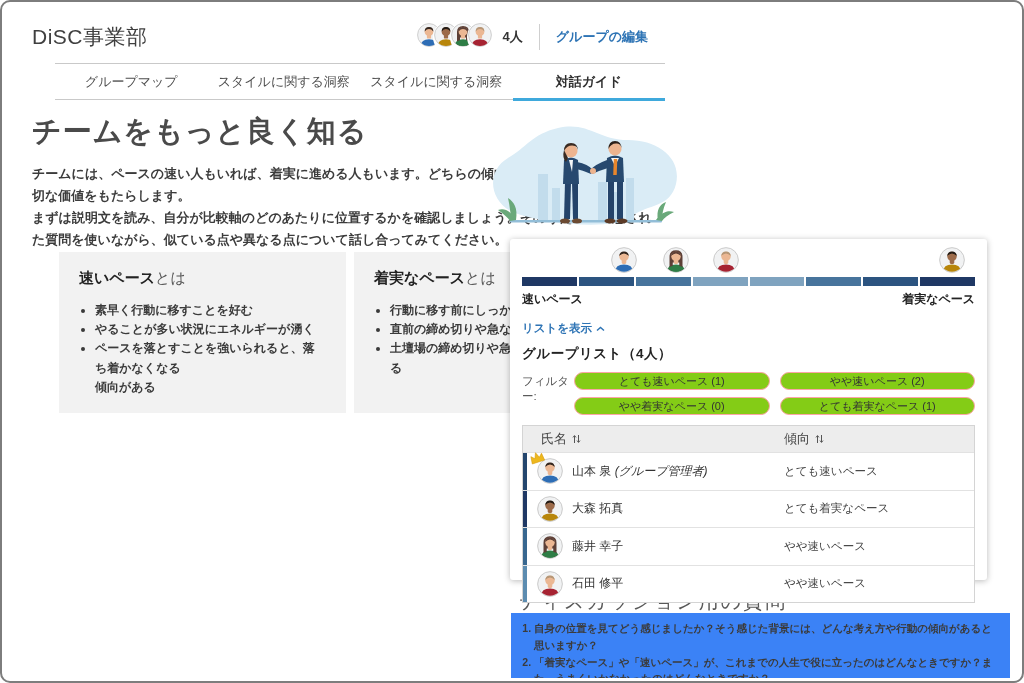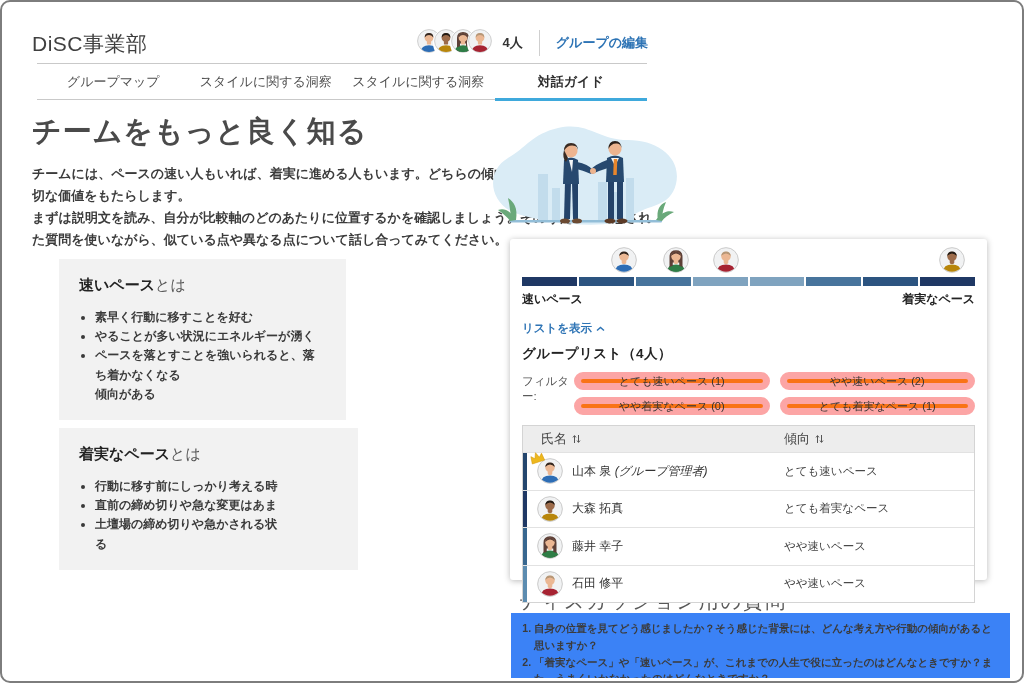--- a/index.html
+++ b/index.html
@@ -2,47 +2,47 @@
 <html><head>
 <meta charset="utf-8">
 <style>
   * { margin:0; padding:0; box-sizing:border-box; }
   html,body { background:#fff; font-family:"Liberation Sans", sans-serif; }
   .page { position:relative; width:1024px; height:683px; background:#fff;
           border:2px solid #7d7d7d; border-radius:10px; overflow:hidden; }
 
   
   .header { position:absolute; left:30px; top:14px; width:616px; height:42px;
-            display:flex; align-items:flex-end; justify-content:space-between; }
+            display:flex; align-items:center; justify-content:space-between; }
   .page-title { font-size:21px; color:#3f3f3f; font-weight:500; letter-spacing:.5px; }
   .header-right { display:flex; align-items:center; gap:10px; }
   .avatar-stack { display:flex; }
   .avatar-stack .av { margin-left:-9px; border-radius:50%; background:#fff; }
   .avatar-stack .av:first-child { margin-left:0; }
   .member-count { font-size:13px; font-weight:bold; color:#333; }
   .header-divider { width:1px; height:26px; background:#cfcfcf; margin:0 6px; }
   .link { color:#2e74b5; font-size:13px; font-weight:bold; cursor:pointer; text-decoration:none; }
 
   
-  .tabbar { position:absolute; left:35px; top:61px; width:610px; height:37px;
+  .tabbar { position:absolute; left:53px; top:61px; width:610px; height:37px;
             border-top:1px solid #c9c9c9; border-bottom:1px solid #c9c9c9; display:flex; }
   .tab { flex:1; display:flex; align-items:center; justify-content:center;
          font-size:13px; color:#4d4d4d; cursor:pointer; position:relative; }
   .tab.active { font-weight:bold; color:#2f2f2f; }
   .tab.active::after { content:""; position:absolute; left:0; right:0; bottom:-2px; height:3px; }
 
   
   .h1 { position:absolute; left:30px; top:110px; font-size:29px; font-weight:700; color:#4a4a4a; letter-spacing:1px; }
   .intro-p { position:absolute; left:30px; width:620px; font-size:13px; font-weight:600;
              color:#3c3c3c; line-height:1.7; }
   #p1 { top:161px; }
   #p2 { top:205px; }
 
   
-  .boxes { position:absolute; left:57px; top:257px; display:flex; gap:8px;flex-direction:column; }
+  .boxes { position:absolute; left:57px; top:250px; display:flex; gap:8px; }
   .pace-box { background:#f2f2f2; padding:17px 20px 16px 20px; min-height:142px; }
   .pace-box.b0 { width:287px; }
   .pace-box.b1 { width:299px; }
   .pace-title { font-size:15px; }
   .pace-title b { color:#222; }
   .pace-title span { color:#555; }
   .pace-box ul { margin:13px 0 0 16px; }
   .pace-box li { font-size:12px; font-weight:600; color:#3a3a3a; line-height:1.6; white-space:pre-line; }
 
   
@@ -56,21 +56,21 @@
   .scale-strip .av { position:absolute; top:0; }
   .scale-bar { display:flex; gap:2px; height:9px; margin-top:2px; }
   .scale-bar .seg { flex:1; }
   .scale-labels { display:flex; justify-content:space-between; margin-top:5px;
                   font-size:12px; font-weight:bold; color:#222; }
   .list-toggle { margin-top:13px; font-size:11.5px; display:inline-flex; align-items:center; gap:4px; }
   .list-heading { margin-top:9px; font-size:13.5px; font-weight:bold; color:#222; letter-spacing:.5px; }
   .filter-row { margin-top:9px; display:flex; }
   .filter-label { width:52px; font-size:11.5px; color:#555; line-height:1.3; padding-top:2px; }
   .pills { flex:1; display:grid; grid-template-columns:1fr 1fr; gap:7px 10px; }
-  .pill { border:7px solid #fca5a5; border-radius:11px; height:18px; background:#f97316;
+  .pill { border:1px solid #fca5a5; border-radius:11px; height:18px; background:#84cc16;
           display:flex; align-items:center; justify-content:center;
           font-size:11px; color:#333; cursor:pointer; }
 
   
   .mtable { margin-top:10px; border:1px solid #d4d4d4; }
   .mt-header { display:flex; background:#ededed; height:26px; align-items:center; }
   .mt-h { font-size:13px; color:#444; display:flex; align-items:center; gap:5px; cursor:pointer; }
   .col-name { width:57%; padding-left:18px; }
   .col-tend { width:43%; padding-left:4px; }
   .mrow { display:flex; align-items:center; height:37.5px; border-top:1px solid #e2e2e2;

